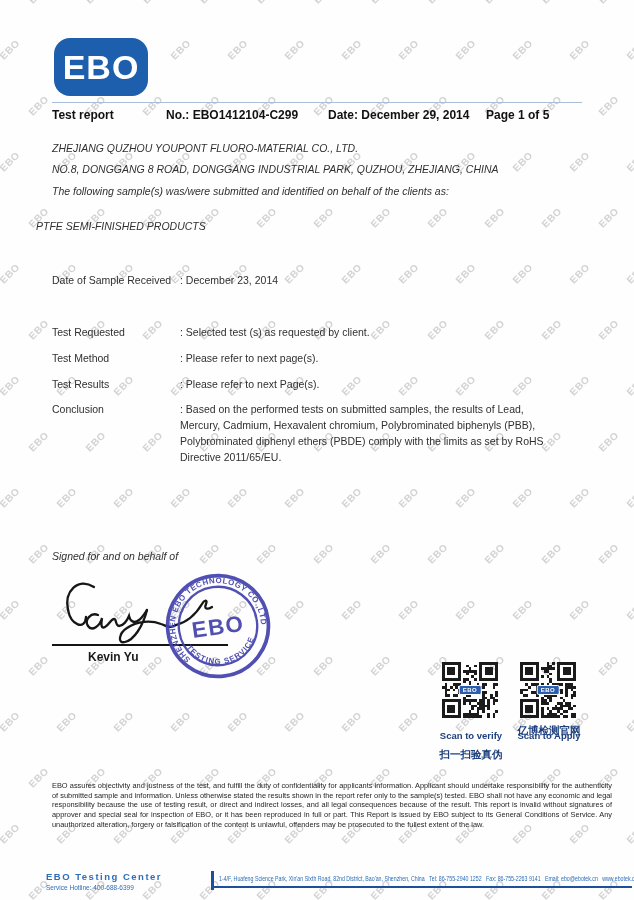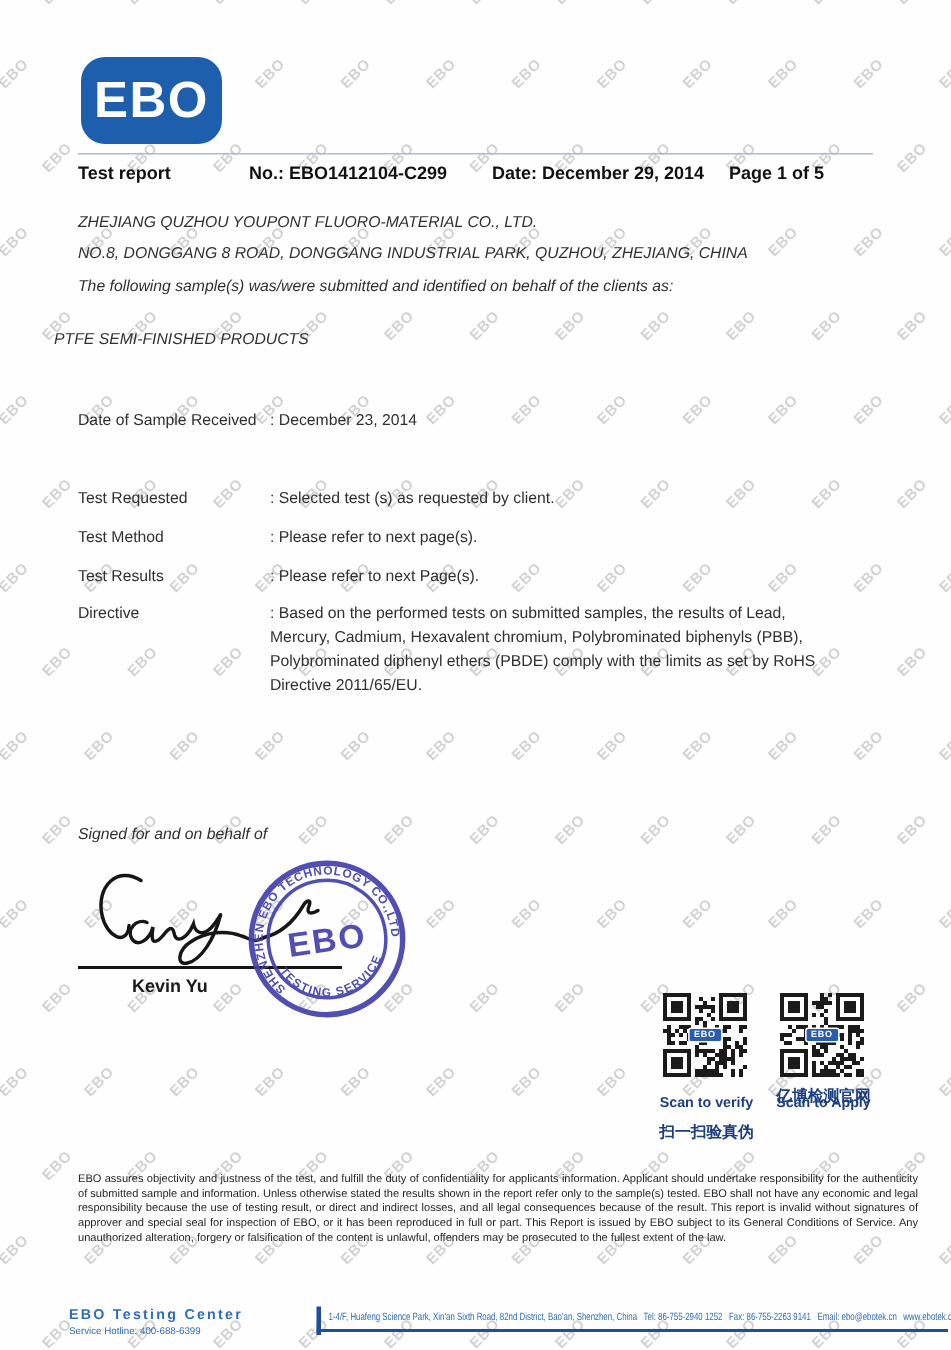--- a/index.html
+++ b/index.html
@@ -283,21 +283,21 @@
     </div>
     <div class="abs frow" style="top:326px;">
       <span class="lbl">Test Requested</span>
       <span class="val">: Selected test (s) as requested by client.</span>
     </div>
     <div class="abs frow" style="top:378px;">
       <span class="lbl">Test Results</span>
       <span class="val">: Please refer to next Page(s).</span>
     </div>
     <div class="abs frow" style="top:403px;">
-      <span class="lbl">Directive</span>
+      <span class="lbl">Conclusion</span>
       <span class="val">: Based on the performed tests on submitted samples, the results of Lead, Mercury, Cadmium, Hexavalent chromium, Polybrominated biphenyls (PBB), Polybrominated diphenyl ethers (PBDE) comply with the limits as set by RoHS Directive 2011/65/EU.</span>
     </div>
 
     <div class="abs bodytxt" style="left:52px;top:550px;">Signed for and on behalf of</div>
 
     <svg class="abs sig-svg" viewBox="0 0 172 78">
       <g fill="none" stroke="#161616" stroke-width="2.3" stroke-linecap="round">
         <path d="M 36,13 C 20,3 6,17 10,36 C 13,51 27,57 28,43"></path>
         <path d="M 40,41 c -7,-3 -14,5 -10,11 c 4,6 12,0 14,-8 c -1,7 -1,11 3,9 c 4,-2 6,-8 9,-8 c 3,0 1,7 5,7 c 4,0 8,-5 10,-10 c 1,5 5,8 10,4 c 3,-2 6,-7 8,-10"></path>
         <path d="M 89,36 c -4,16 -13,30 -22,32 c -8,2 -6,-9 2,-14 c 10,-7 24,-8 34,-4 c 6,2 9,5 15,1"></path>

